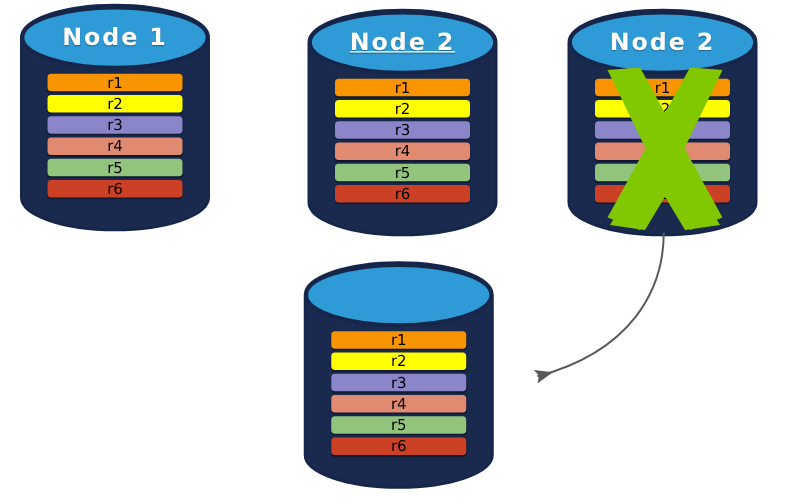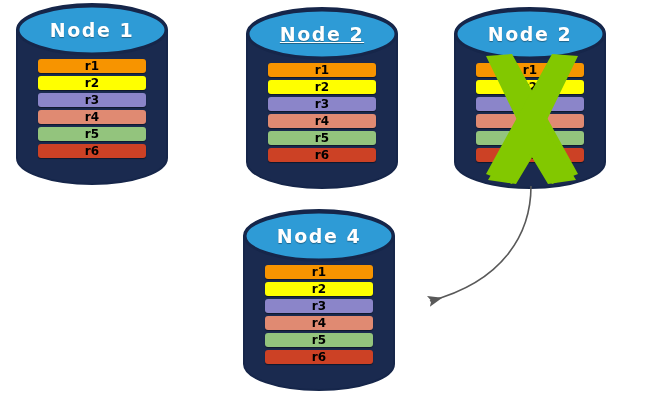--- a/index.html
+++ b/index.html
@@ -47,21 +47,21 @@
     flex-direction: column;
   }
   .bar {
     position: relative;
     border-radius: 3px;
     box-shadow: 0 1px 1px rgba(0,0,0,0.45);
     display: flex;
     align-items: center;
     justify-content: center;
     color: #000000;
-    font-weight: bold;
+    font-weight: normal;
     font-size: 12px;
     line-height: 1;
   }
   .xmark {
     position: absolute;
     pointer-events: none;
   }
   .arrow-layer {
     position: absolute;
     left: 0; top: 0;
@@ -123,21 +123,20 @@
         <svg class="xmark" width="100" height="132" viewBox="0 0 100 132" style="left: 28px; top: 46px;">
           <path d="M 4,2 L 30,0 L 96,120 L 70,130 L 52,100 L 34,130 L 6,126 L 38,72 Z" fill="#82c800"></path>
           <path d="M 96,2 L 70,0 L 4,120 L 30,130 L 48,100 L 66,130 L 94,126 L 62,72 Z" fill="#82c800"></path>
         </svg>
       </div>
       <div class="node" style="left: 243px; top: 210px; width: 152px; height: 180px;">
         <svg class="node-svg" width="152" height="180" viewBox="0 0 152 180">
           <path d="M 1,26 L 1,154 A 75,26 0 0 0 151,154 L 151,26 A 75,26 0 0 0 1,26 Z" fill="#1a2a4f" stroke="#16264a" stroke-width="2"></path>
           <ellipse cx="76" cy="26" rx="74" ry="24" fill="#2e9bd6" stroke="#16264a" stroke-width="3"></ellipse>
         </svg>
-        <div class="node-title" style="top: 15px;">Node  4</div>
         <div class="bars" style="left: 22px; top: 55px; width: 108px;">
           <div class="bar" style="background: rgb(247, 148, 0); height: 14px; margin-bottom: 3px; color: rgb(0, 0, 0);">r1</div>
           <div class="bar" style="background: rgb(255, 255, 0); height: 14px; margin-bottom: 3px; color: rgb(0, 0, 0);">r2</div>
           <div class="bar" style="background: rgb(139, 133, 201); height: 14px; margin-bottom: 3px; color: rgb(0, 0, 0);">r3</div>
           <div class="bar" style="background: rgb(224, 138, 114); height: 14px; margin-bottom: 3px; color: rgb(0, 0, 0);">r4</div>
           <div class="bar" style="background: rgb(147, 196, 125); height: 14px; margin-bottom: 3px; color: rgb(0, 0, 0);">r5</div>
           <div class="bar" style="background: rgb(204, 65, 37); height: 14px; margin-bottom: 0px; color: rgb(0, 0, 0);">r6</div>
         </div>
       </div>
     </div>

